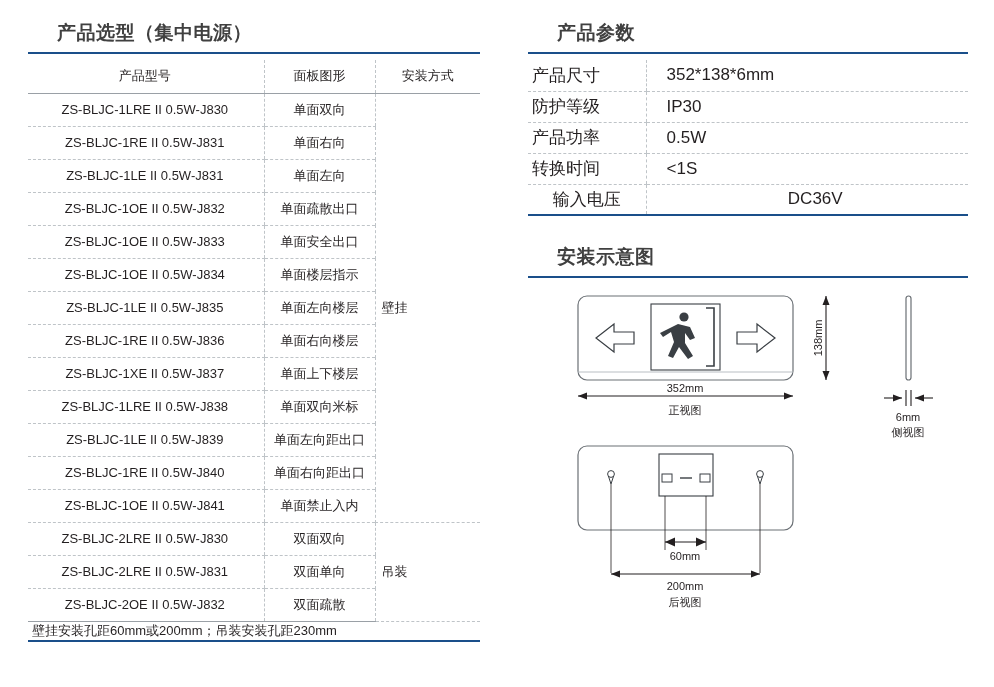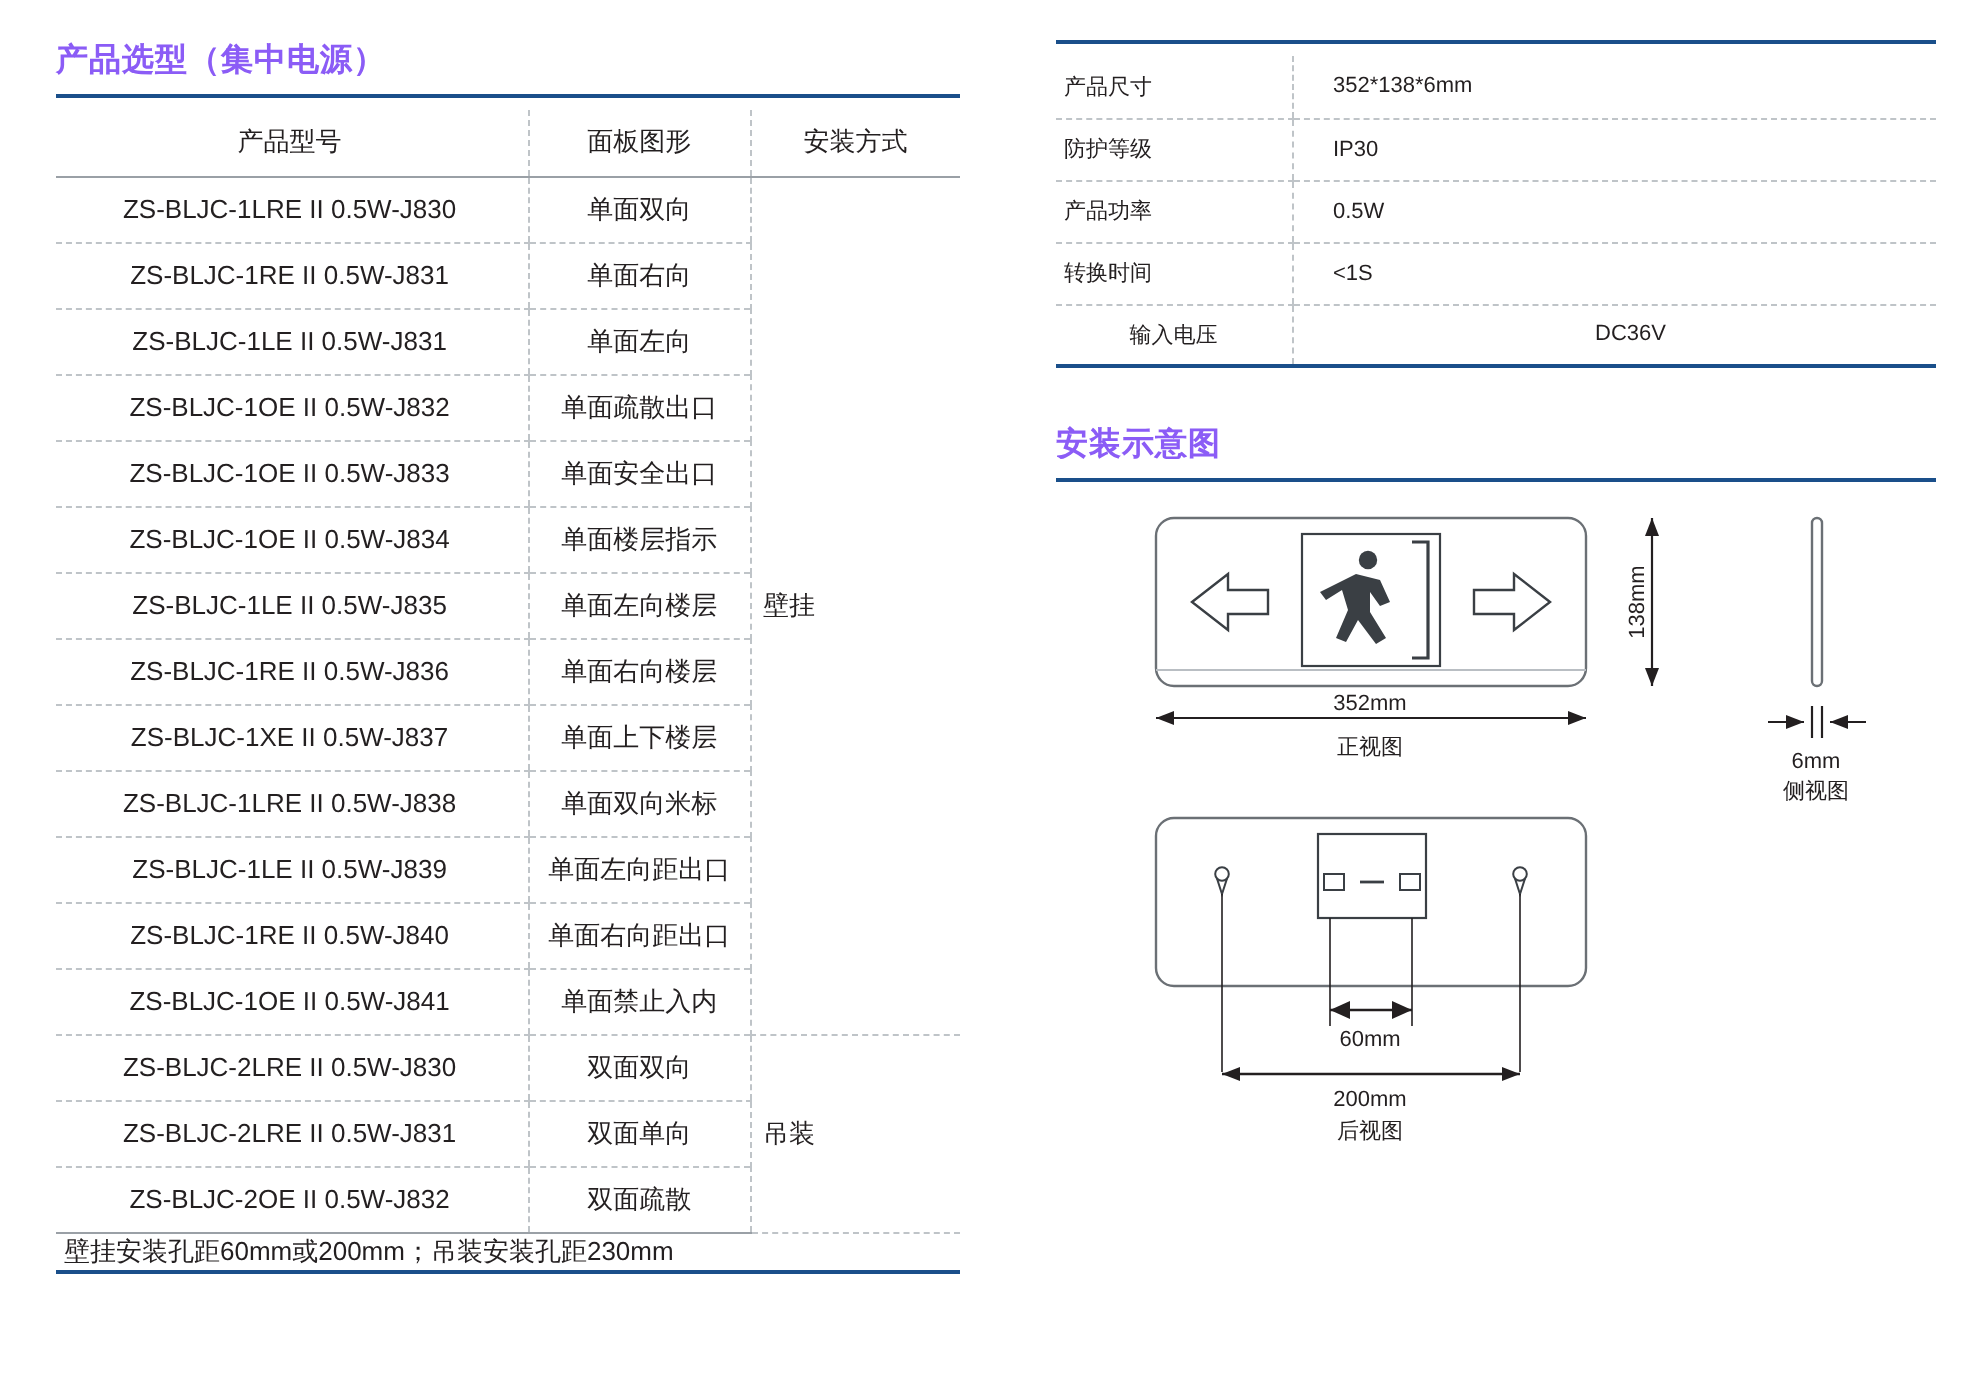--- a/index.html
+++ b/index.html
@@ -10,25 +10,26 @@
     background: #ffffff;
     font-family: "Liberation Sans", sans-serif;
     color: #231f20;
     position: relative;
     overflow: hidden;
   }
   .page { position: relative; width: 994px; height: 687px; }
 
   
   .section-title {
-    font-size: 16px;
+    font-size: 19px;
     font-weight: bold;
-    color: #8b5cf6;
+    color: #404040;
     letter-spacing: 0.5px;
     padding-bottom: 6px;
+    margin-left: 29px;
   }
   .title-rule {
     border-bottom: 2px solid #1a4f8a;
     height: 0;
   }
 
   
   .left-col {
     position: absolute;
     left: 28px;
@@ -67,21 +68,21 @@
   .right-col {
     position: absolute;
     left: 528px;
     top: 20px;
     width: 440px;
   }
   .param-table {
     width: 100%;
     border-collapse: collapse;
     margin-top: 6px;
-    font-size: 11px;
+    font-size: 17px;
   }
   .param-table td {
     border-bottom: 1px dashed #bfc4c8;
     height: 31px;
     padding: 0 4px;
     vertical-align: middle;
   }
   .param-table td.k { width: 118px; }
   .param-table td.v { padding-left: 20px; border-left: 1px dashed #bfc4c8; }
   .param-table tr.last td { border-bottom: 2px solid #1a4f8a; text-align: center; }
@@ -183,20 +184,21 @@
           <td class="c-panel">双面疏散</td>
         </tr>
         <tr class="note-row">
           <td colspan="3">壁挂安装孔距60mm或200mm；吊装安装孔距230mm</td>
         </tr>
       </tbody>
     </table>
   </div>
 
   <div class="right-col">
+    <div class="section-title">产品参数</div>
     <div class="title-rule"></div>
 
     <table class="param-table">
       <tbody>
         <tr>
           <td class="k">产品尺寸</td>
           <td class="v">352*138*6mm</td>
         </tr>
         <tr>
           <td class="k">防护等级</td>

